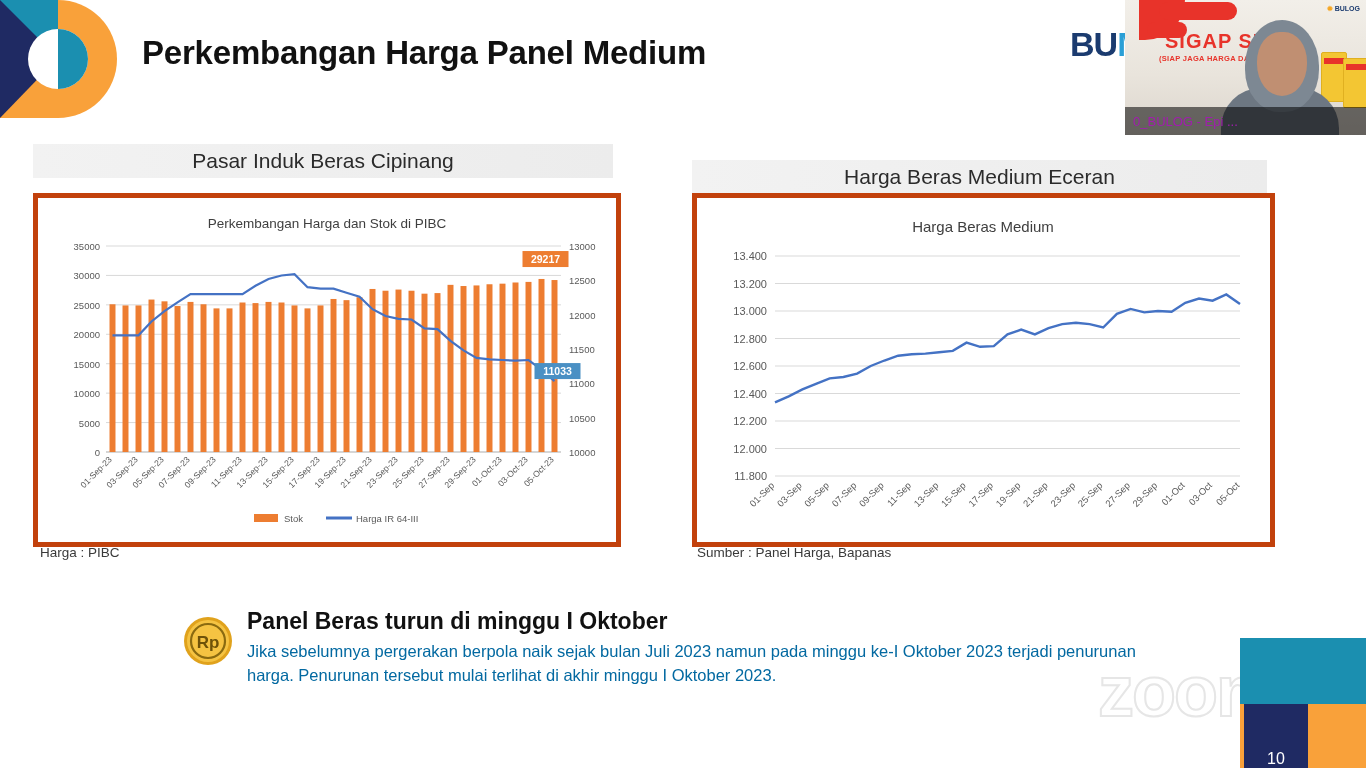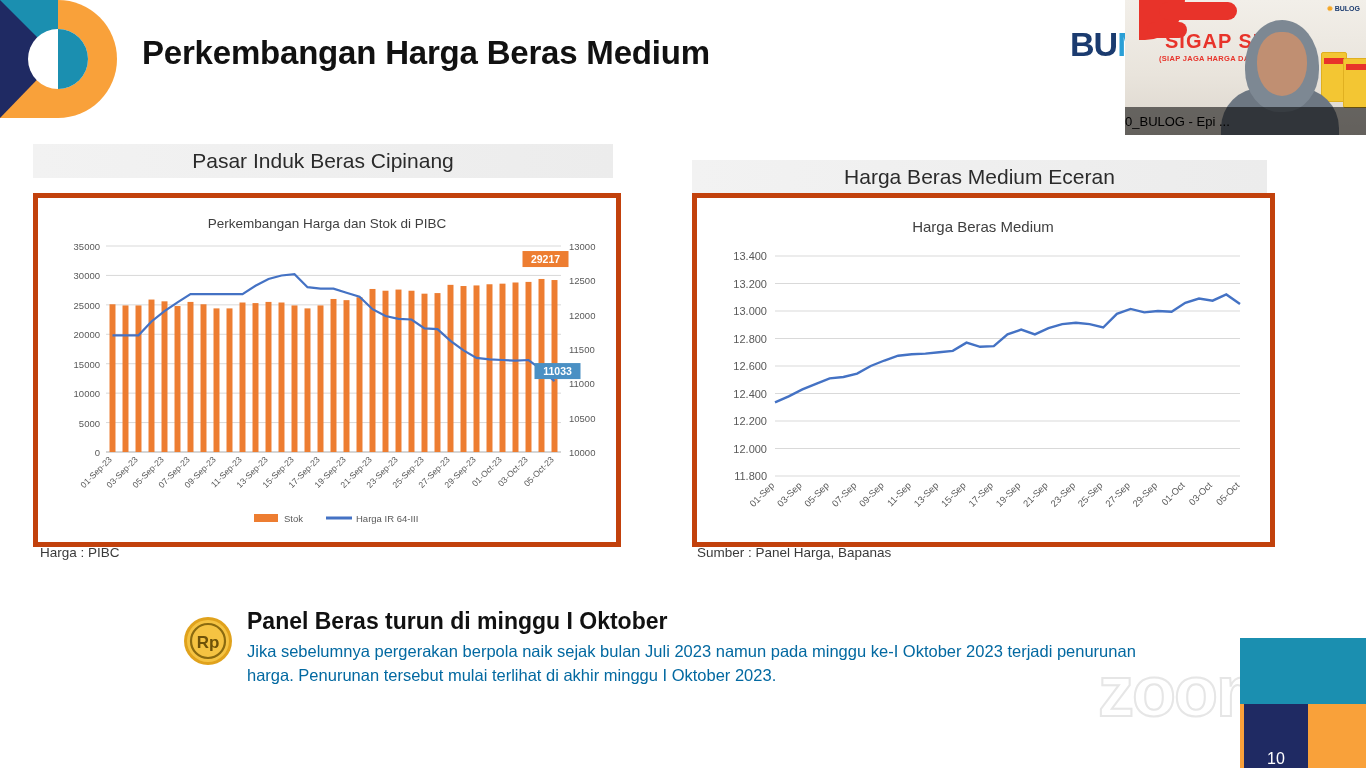--- a/index.html
+++ b/index.html
@@ -30,22 +30,22 @@
   
   #video-tile{
     position:absolute;left:1125px;top:0;width:241px;height:135px;overflow:hidden;
     background:#d8d2cc;
   }
   #video-bg{position:absolute;inset:0;background:
       linear-gradient(180deg,#f2efe9 0%,#e9e4dc 55%,#dcd6cd 100%);}
   .vt-red-swoosh{position:absolute;background:#e8332a;}
   #video-caption{
     position:absolute;left:0;bottom:0;width:100%;height:28px;
-    background:rgba(0,0,0,0.55);color:#000000;font-size:13px;
-    display:flex;align-items:center;box-sizing:border-box;
+    background:rgba(0,0,0,0.55);color:#a21caf;font-size:13px;
+    display:flex;align-items:center;padding-left:8px;box-sizing:border-box;
     white-space:nowrap;overflow:hidden;
   }
   .vt-sigap{position:absolute;color:#e8332a;font-weight:bold;}
   .vt-bulog{position:absolute;right:6px;top:5px;font-size:7px;font-weight:bold;color:#1b3b6f;}
   .vt-bulog .dot{color:#f5a623;}
   .vt-person-head{position:absolute;background:#7d8893;border-radius:50% 50% 46% 46%;}
   .vt-face{position:absolute;background:#c08f72;border-radius:46% 46% 50% 50%;}
   .vt-body{position:absolute;background:#6d7782;border-radius:40px 40px 0 0;}
   .vt-pack{position:absolute;background:#f3c633;border-radius:2px;border:1px solid #e0b020;}
   .vt-pack i{position:absolute;left:2px;right:2px;top:5px;height:6px;background:#e8332a;display:block;}
@@ -95,21 +95,21 @@
     <path d="M0 0 H58 V58 H0 Z" fill="#1b8fb0"></path>
     <path d="M0 0 L58 58 H0 Z" fill="#1f2a63"></path>
     <path d="M0 58 H58 V118 H0 Z" fill="#f9a13a"></path>
     <path d="M58 58 L0 118 V58 Z" fill="#1f2a63"></path>
     <path d="M58 0 A59 59 0 0 1 58 118 Z" fill="#f9a13a"></path>
     <circle cx="58" cy="59" r="30" fill="#ffffff"></circle>
     <path d="M58 29 A30 30 0 0 1 58 89 Z" fill="#1b8fb0"></path>
   </svg>
 </div>
 
-<div id="page-title">Perkembangan Harga Beras Medium</div>
+<div id="page-title">Perkembangan Harga Panel Medium</div>
 
 <div id="bumn-logo">
   <span class="bumn-word">
     <span class="bumn-b">B</span><span class="bumn-u">U</span><span class="bumn-m">M</span><span class="bumn-n">N</span>
   </span>
   <span class="bumn-sub">
     <span>UNTUK</span>
     <span>INDONESIA</span>
   </span>
 </div>

